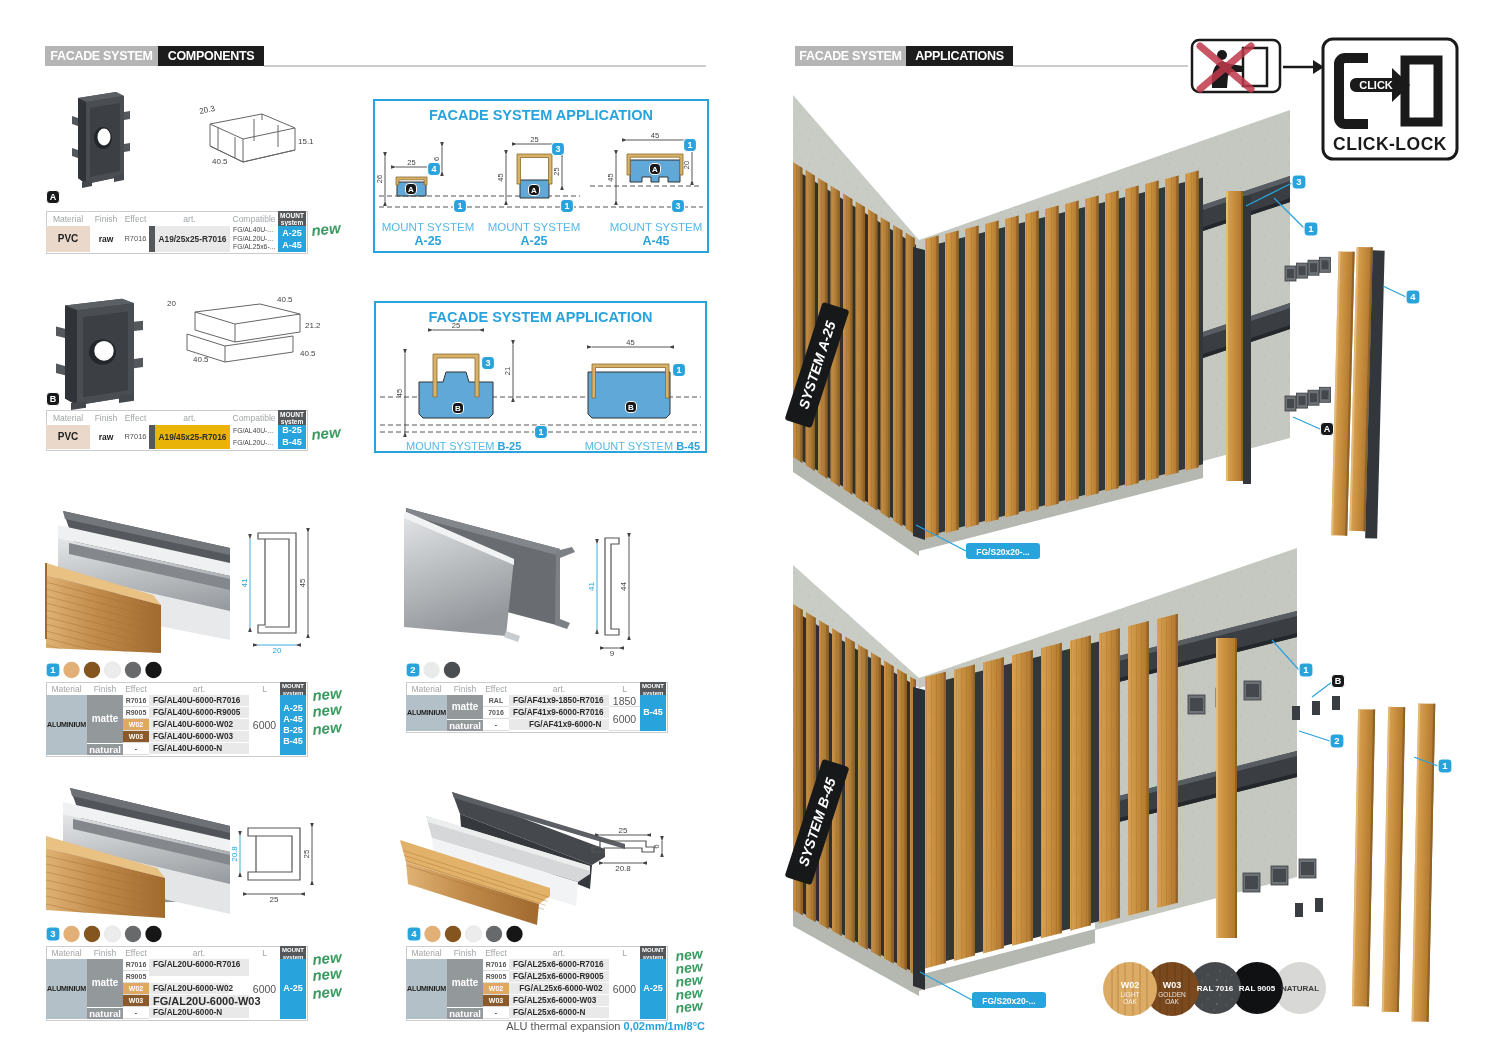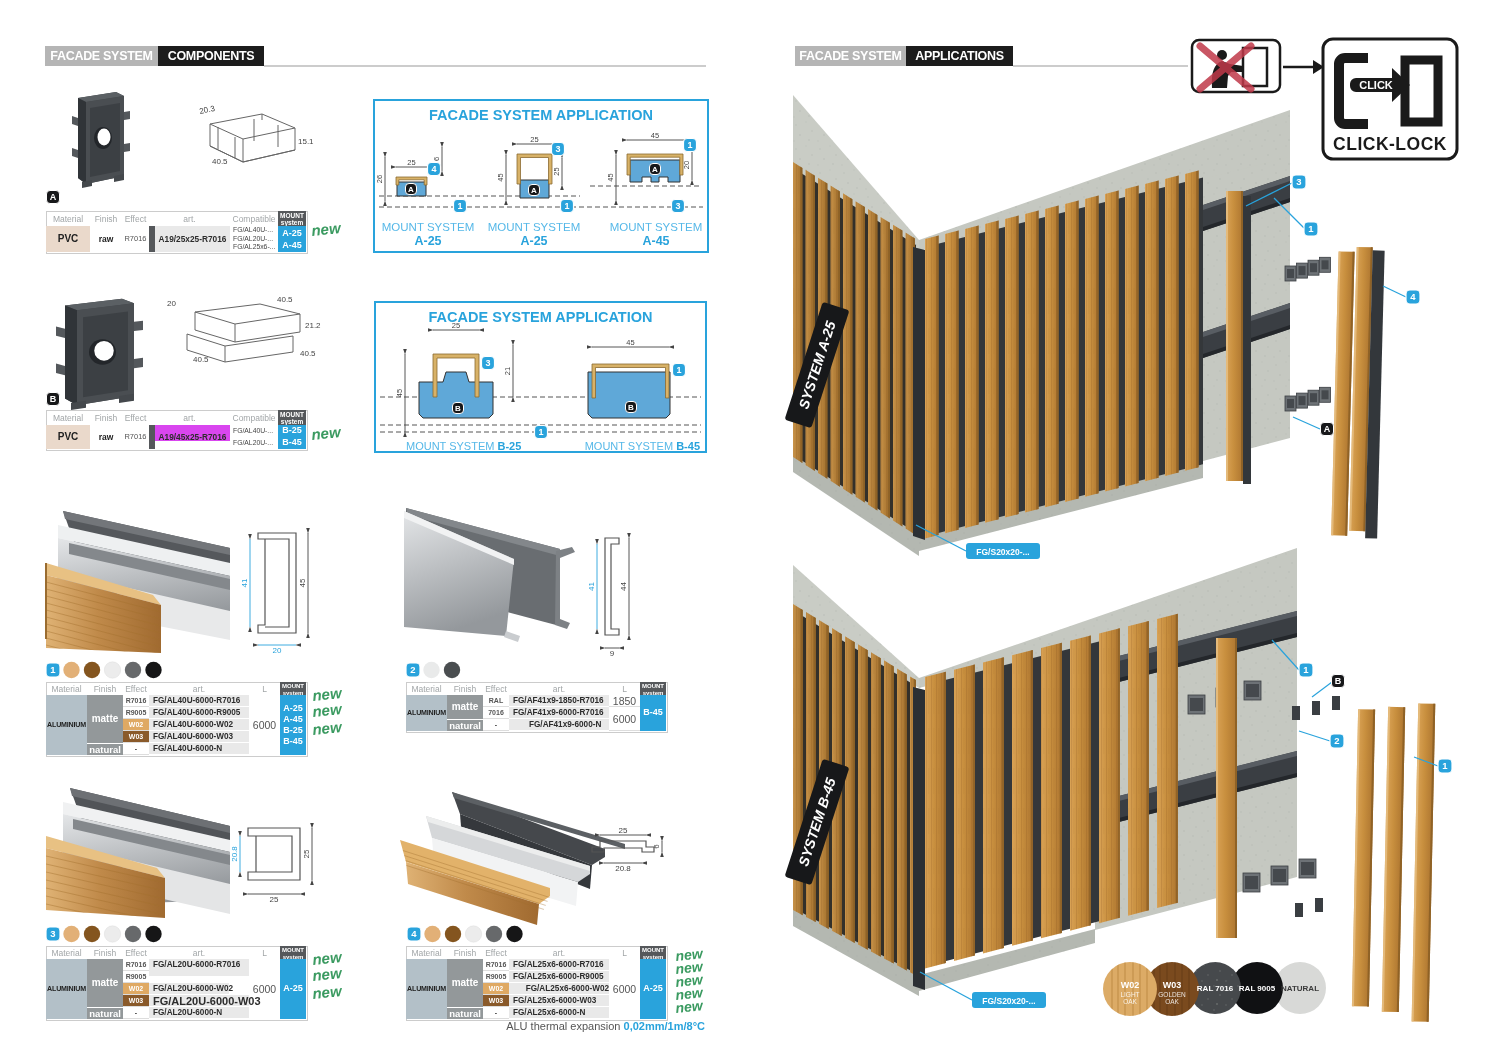--- a/index.html
+++ b/index.html
@@ -687,21 +687,21 @@
 <div style="position:absolute;left:46px;top:410px;width:44px;height:15px;color:#a2a6a8;font-size:8.5px;line-height:17px;text-align:center;">Material</div>
 <div style="position:absolute;left:90px;top:410px;width:32px;height:15px;color:#a2a6a8;font-size:8.5px;line-height:17px;text-align:center;">Finish</div>
 <div style="position:absolute;left:122px;top:410px;width:27px;height:15px;color:#a2a6a8;font-size:8.5px;line-height:17px;text-align:center;">Effect</div>
 <div style="position:absolute;left:149px;top:410px;width:81px;height:15px;color:#a2a6a8;font-size:8.5px;line-height:17px;text-align:center;">art.</div>
 <div style="position:absolute;left:230px;top:410px;width:48px;height:15px;color:#a2a6a8;font-size:8.5px;line-height:17px;text-align:center;">Compatible</div>
 <div style="position:absolute;left:278px;top:410px;width:28px;height:15px;background:#55585b;color:#fff;font-size:6.5px;font-weight:bold;text-align:center;line-height:7px;padding-top:1px;box-sizing:border-box;">MOUNT<br>system</div>
 <div style="position:absolute;left:46px;top:425px;width:44px;height:24px;background:#ead9cb;font-size:10px;font-weight:bold;color:#222;text-align:center;line-height:24px;">PVC</div>
 <div style="position:absolute;left:90px;top:425px;width:32px;height:24px;font-size:8.5px;font-weight:bold;color:#222;text-align:center;line-height:24px;">raw</div>
 <div style="position:absolute;left:122px;top:425px;width:27px;height:24px;font-size:7.5px;color:#555;text-align:center;line-height:24px;">R7016</div>
 <div style="position:absolute;left:149px;top:425px;width:6px;height:24px;background:#55585b;"></div>
-<div style="position:absolute;left:155px;top:425px;width:75px;height:16px;background:#d946ef;font-size:8.3px;font-weight:bold;color:#2c2c2c;text-align:center;line-height:24px;white-space:nowrap;">A19/45x25-R7016</div>
+<div style="position:absolute;left:155px;top:425px;width:75px;height:24px;background:#eab308;font-size:8.3px;font-weight:bold;color:#2c2c2c;text-align:center;line-height:24px;white-space:nowrap;">A19/45x25-R7016</div>
 <div style="position:absolute;left:230px;top:425px;width:48px;height:24px;font-size:6.8px;color:#444;text-align:left;padding-left:3px;box-sizing:border-box;">
       <div style="height:12.0px;line-height:12.0px;">FG/AL40U-...</div>
       <div style="height:12.0px;line-height:12.0px;">FG/AL20U-...</div>
     </div>
 <div style="position:absolute;left:278px;top:425px;width:28px;height:24px;background:#29a3dc;color:#fff;font-size:9px;font-weight:bold;text-align:center;padding-top:0px;box-sizing:border-box;">
       <div style="height:11.5px;line-height:11.5px;">B-25</div>
       <div style="height:11.5px;line-height:11.5px;">B-45</div>
     </div>
 <div style="position:absolute;left:46px;top:682px;width:260px;height:73px;border:1px solid #ccc;background:#fff;"></div>
 <div style="position:absolute;left:46px;top:682px;width:41px;height:13px;color:#a2a6a8;font-size:8.5px;line-height:15px;text-align:center;">Material</div>
@@ -762,21 +762,21 @@
 <div style="position:absolute;left:609px;top:946px;width:31px;height:13px;color:#a2a6a8;font-size:8.5px;line-height:15px;text-align:center;">L</div>
 <div style="position:absolute;left:640px;top:946px;width:26px;height:13px;background:#55585b;color:#fff;font-size:6px;font-weight:bold;text-align:center;line-height:6.5px;padding-top:1px;box-sizing:border-box;">MOUNT<br>system</div>
 <div style="position:absolute;left:406px;top:959px;width:41px;height:60px;background:#b3c0c8;font-size:7.1px;font-weight:bold;letter-spacing:-0.2px;color:#222;text-align:center;line-height:60px;">ALUMINIUM</div>
 <div style="position:absolute;left:447px;top:959px;width:36px;height:48px;background:#93989a;font-size:10px;font-weight:bold;color:#fff;text-align:center;line-height:48px;">matte</div>
 <div style="position:absolute;left:447px;top:1007px;width:36px;height:12px;background:#93989a;font-size:9.5px;font-weight:bold;color:#fff;text-align:center;line-height:12px;border-top:1px solid #fff;box-sizing:border-box;">natural</div>
 <div style="position:absolute;left:483px;top:959px;width:26px;height:12px;background:#fff;font-size:7px;font-weight:bold;color:#555;text-align:center;line-height:12px;border-bottom:1px solid #ddd;box-sizing:border-box;">R7016</div>
 <div style="position:absolute;left:509px;top:959px;width:100px;height:12px;background:#e9e9e9;font-size:8.2px;font-weight:bold;color:#2c2c2c;text-align:left;padding-left:4px;white-space:nowrap;line-height:12px;border-bottom:1px solid #fff;box-sizing:border-box;">FG/AL25x6-6000-R7016</div>
 <div style="position:absolute;left:483px;top:971px;width:26px;height:12px;background:#fff;font-size:7px;font-weight:bold;color:#555;text-align:center;line-height:12px;border-bottom:1px solid #ddd;box-sizing:border-box;">R9005</div>
 <div style="position:absolute;left:509px;top:971px;width:100px;height:12px;background:#e9e9e9;font-size:8.2px;font-weight:bold;color:#2c2c2c;text-align:left;padding-left:4px;white-space:nowrap;line-height:12px;border-bottom:1px solid #fff;box-sizing:border-box;">FG/AL25x6-6000-R9005</div>
 <div style="position:absolute;left:483px;top:983px;width:26px;height:12px;background:#dfa963;font-size:7px;font-weight:bold;color:#fff;text-align:center;line-height:12px;border-bottom:1px solid #ddd;box-sizing:border-box;">W02</div>
-<div style="position:absolute;left:509px;top:983px;width:100px;height:12px;background:#e9e9e9;font-size:8.2px;font-weight:bold;color:#2c2c2c;text-align:right;padding-left:4px;white-space:nowrap;line-height:12px;border-bottom:1px solid #fff;box-sizing:border-box;">FG/AL25x6-6000-W02</div>
+<div style="position:absolute;left:509px;top:983px;width:100px;height:12px;background:#e9e9e9;font-size:8.2px;font-weight:bold;color:#2c2c2c;text-align:center;padding-left:4px;white-space:nowrap;line-height:12px;border-bottom:1px solid #fff;box-sizing:border-box;">FG/AL25x6-6000-W02</div>
 <div style="position:absolute;left:483px;top:995px;width:26px;height:12px;background:#8a5a2a;font-size:7px;font-weight:bold;color:#fff;text-align:center;line-height:12px;border-bottom:1px solid #ddd;box-sizing:border-box;">W03</div>
 <div style="position:absolute;left:509px;top:995px;width:100px;height:12px;background:#e9e9e9;font-size:8.2px;font-weight:bold;color:#2c2c2c;text-align:left;padding-left:4px;white-space:nowrap;line-height:12px;border-bottom:1px solid #fff;box-sizing:border-box;">FG/AL25x6-6000-W03</div>
 <div style="position:absolute;left:483px;top:1007px;width:26px;height:12px;background:#fff;font-size:7px;font-weight:bold;color:#555;text-align:center;line-height:12px;border-bottom:1px solid #ddd;box-sizing:border-box;">-</div>
 <div style="position:absolute;left:509px;top:1007px;width:100px;height:12px;background:#e9e9e9;font-size:8.2px;font-weight:bold;color:#2c2c2c;text-align:left;padding-left:4px;white-space:nowrap;line-height:12px;border-bottom:1px solid #fff;box-sizing:border-box;">FG/AL25x6-6000-N</div>
 <div style="position:absolute;left:609px;top:959px;width:31px;height:60px;font-size:10.5px;color:#555;text-align:center;line-height:60px;">6000</div>
 <div style="position:absolute;left:640px;top:959px;width:26px;height:60px;background:#29a3dc;color:#fff;font-size:9px;font-weight:bold;text-align:center;padding-top:24px;box-sizing:border-box;">
       <div style="height:11px;line-height:11px;">A-25</div>
     </div>
 <div style="position:absolute;left:406px;top:682px;width:260px;height:49px;border:1px solid #ccc;background:#fff;"></div>
 <div style="position:absolute;left:406px;top:682px;width:41px;height:13px;color:#a2a6a8;font-size:8.5px;line-height:15px;text-align:center;">Material</div>

